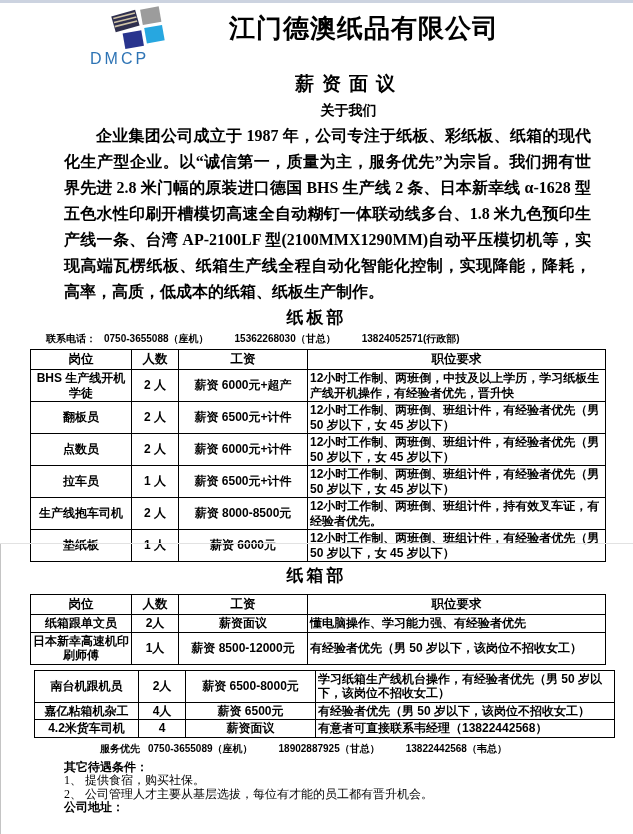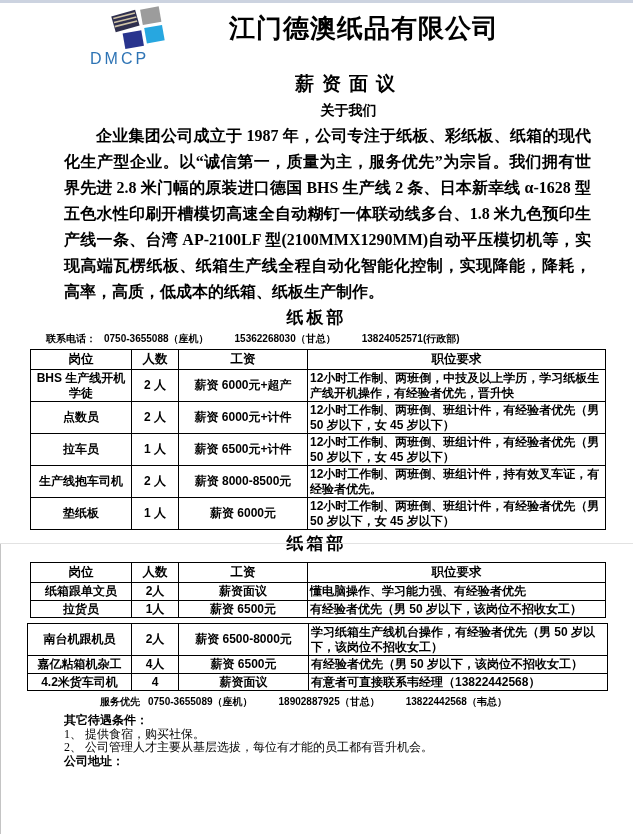--- a/index.html
+++ b/index.html
@@ -31,21 +31,21 @@
   .contact-line .label{margin-right:8px;}
   .contact-line .contact-item{margin-right:26px;}
   .contact-line2{margin:3px 0 0 100px;}
 
   table.job-table{margin:3px 28px 0 30px;width:575px;border-collapse:collapse;table-layout:fixed;
     font-size:12px;font-weight:700;}
   table.job-table th,table.job-table td{border:1.5px solid #000;padding:1px 2px;line-height:14.5px;vertical-align:middle;}
   table.job-table th{font-size:12.5px;text-align:center;height:17px;}
   table.job-table td:nth-child(1),table.job-table td:nth-child(2),table.job-table td:nth-child(3){text-align:center;}
   table.job-table td:nth-child(4){text-align:left;}
-  table.table-b{margin-top:5px;margin-left:27px;width:580px;}
+  table.table-b{margin-top:5px;margin-left:34px;width:580px;}
 
   .footer{margin:5px 30px 0 64px;font-size:12px;line-height:13.6px;
     font-family:"Liberation Serif","DejaVu Serif",serif;}
   .footer .sec-heading{font-weight:800;font-family:"Liberation Sans","DejaVu Sans",sans-serif;}
   .footer .line{font-weight:400;}
 </style>
 </head>
 <body>
 
 <div class="page-divider"></div>
@@ -94,20 +94,26 @@
       </tr>
     </thead>
   <tbody>
       <tr>
         <td>BHS 生产线开机学徒</td>
         <td>2 人</td>
         <td>薪资 6000元+超产</td>
         <td>12小时工作制、两班倒，中技及以上学历，学习纸板生产线开机操作，有经验者优先，晋升快</td>
       </tr>
       <tr>
+        <td>翻板员</td>
+        <td>2 人</td>
+        <td>薪资 6500元+计件</td>
+        <td>12小时工作制、两班倒、班组计件，有经验者优先（男 50 岁以下，女 45 岁以下）</td>
+      </tr>
+      <tr>
         <td>点数员</td>
         <td>2 人</td>
         <td>薪资 6000元+计件</td>
         <td>12小时工作制、两班倒、班组计件，有经验者优先（男 50 岁以下，女 45 岁以下）</td>
       </tr>
       <tr>
         <td>拉车员</td>
         <td>1 人</td>
         <td>薪资 6500元+计件</td>
         <td>12小时工作制、两班倒、班组计件，有经验者优先（男 50 岁以下，女 45 岁以下）</td>
@@ -145,23 +151,23 @@
       </tr>
     </thead>
   <tbody>
       <tr>
         <td>纸箱跟单文员</td>
         <td>2人</td>
         <td>薪资面议</td>
         <td>懂电脑操作、学习能力强、有经验者优先</td>
       </tr>
       <tr>
-        <td>拉货员</td>
+        <td>日本新幸高速机印刷师傅</td>
         <td>1人</td>
-        <td>薪资 6500元</td>
+        <td>薪资 8500-12000元</td>
         <td>有经验者优先（男 50 岁以下，该岗位不招收女工）</td>
       </tr>
     </tbody>
 </table>
 
 <table class="job-table table-b">
   <colgroup>
       <col style="width:104px">
       <col style="width:47px">
       <col style="width:130px">

